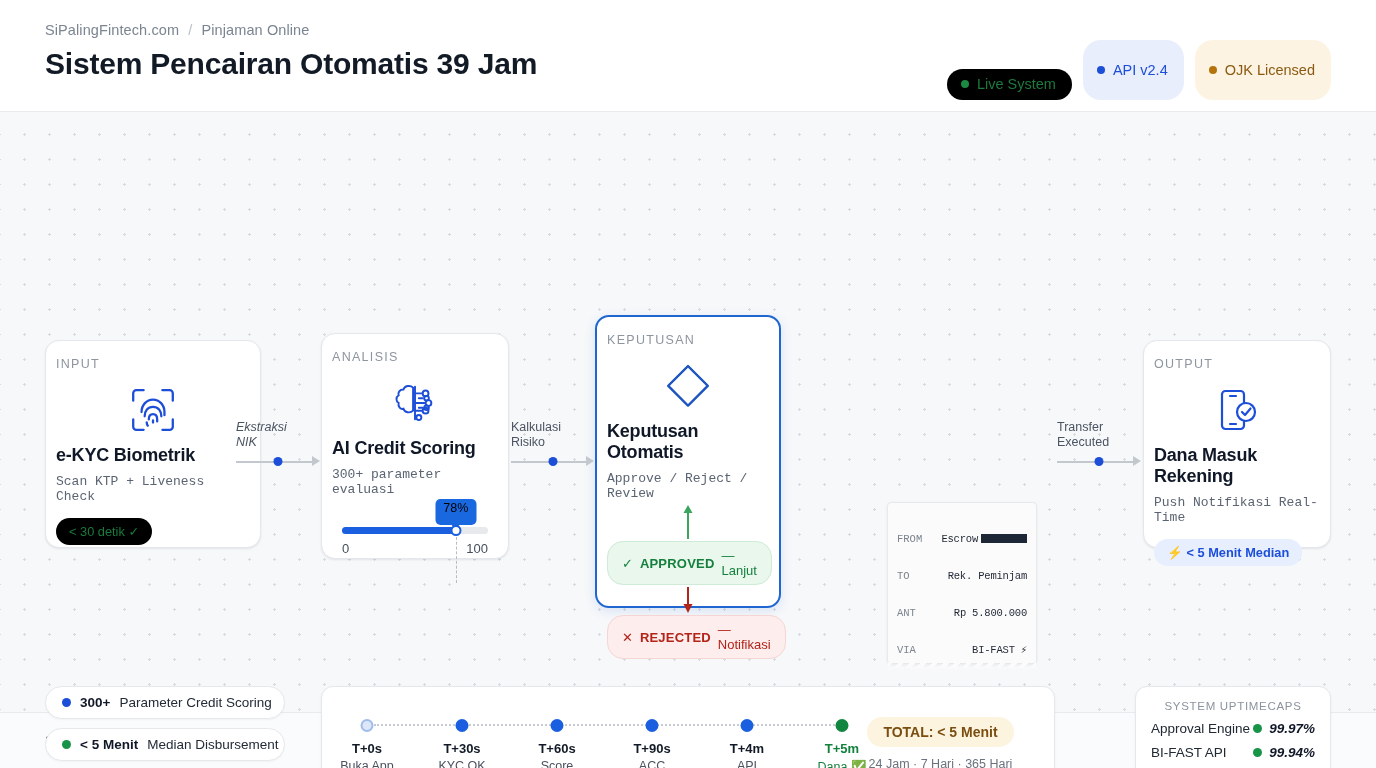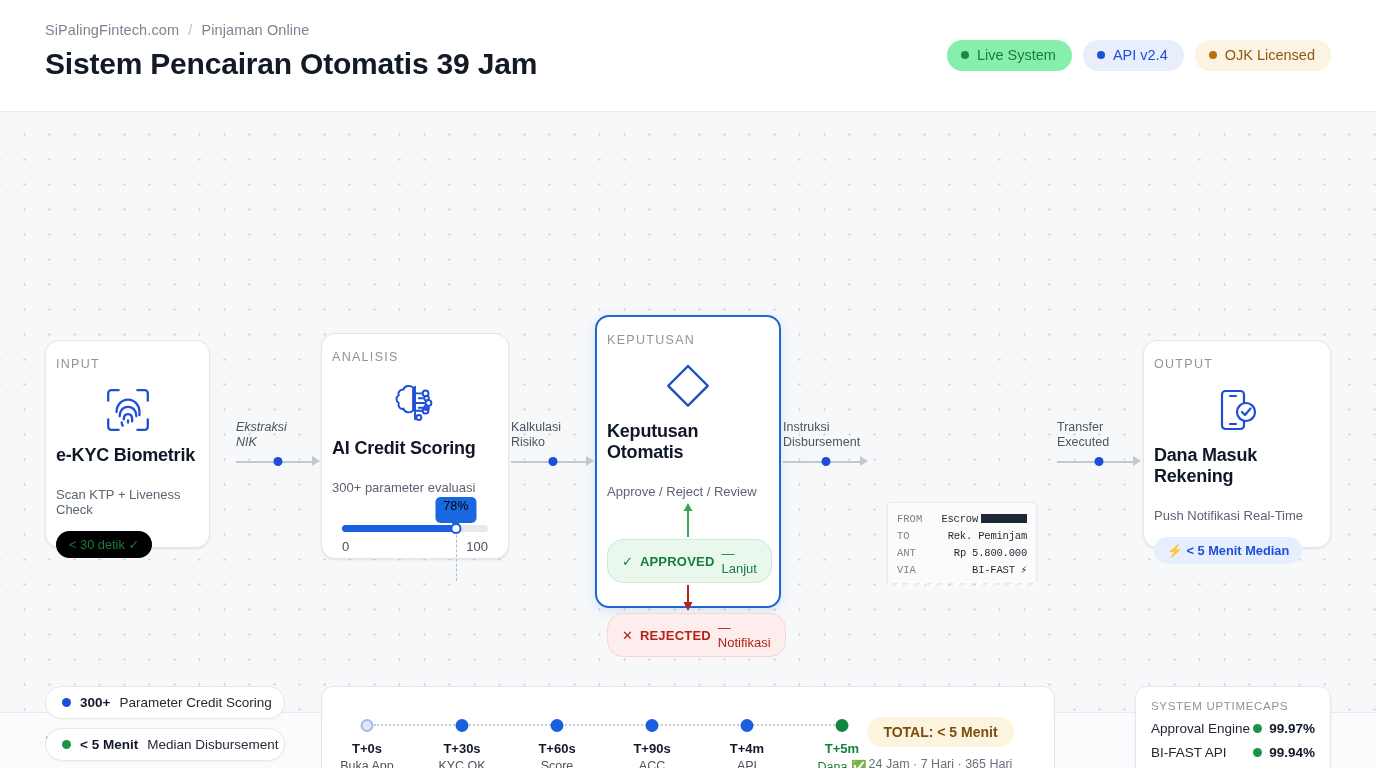--- a/index.html
+++ b/index.html
@@ -26,21 +26,21 @@
     font-size: 30px; font-weight: bold; color: #121a26;
     margin-top: 9px; letter-spacing: -0.2px;
   }
   .badges { position: absolute; right: 45px; top: 40px; display: flex; gap: 11px; }
   .badge {
     display: flex; align-items: center; gap: 8px;
     border-radius: 18px; padding: 7px 16px 8px 14px;
     font-size: 14.5px; font-weight: 500;
   }
   .badge .dot { width: 8px; height: 8px; border-radius: 50%; flex: 0 0 8px; }
-  .badge.green { background: #86efac; color: #1d7a3e; }
+  .badge.green { background: #000000; color: #1d7a3e; margin-top: 29px; }
   .badge.green .dot { background: #1d8a43; }
   .badge.blue { background: #e9eefc; color: #1d4ed8; }
   .badge.blue .dot { background: #1d4ed8; }
   .badge.amber { background: #fdf3e2; color: #8a5a12; }
   .badge.amber .dot { background: #b4740b; }
 
   
   .canvas {
     position: relative;
     flex: 1 1 auto;
@@ -65,31 +65,31 @@
   .card.highlight {
     border: 2px solid #1f66d0;
     box-shadow: 0 3px 12px rgba(31,102,208,.14);
   }
   .card-kicker {
     font-size: 12.5px; color: #8d959f; letter-spacing: 1.3px;
     text-transform: uppercase; margin-bottom: 8px;
   }
   .card-icon { height: 62px; display: flex; align-items: center; justify-content: center; }
   .card-title { font-size: 18px; font-weight: bold; color: #101828; margin-top: 4px; letter-spacing: -.2px; }
-  .card-sub { font-size: 13px; color: #5b6472; margin-top: 21px; }
+  .card-sub { font-size: 13px; color: #5b6472; margin-top: 8px; font-family: Liberation Mono, monospace; }
   .pill {
     display: inline-flex; align-items: center; gap: 6px;
     margin-top: 14px; border-radius: 16px;
     font-size: 12.8px; font-weight: 500; padding: 6px 13px;
   }
   .pill.green { background: #000000; color: #1b7a3c; }
   .pill.blueish { background: #e7efff; color: #1d4ed8; font-weight: bold; }
 
   
-  #card-input { left: 45px; top: 228px; width: 165px; height: 208px; }
+  #card-input { left: 45px; top: 228px; width: 216px; height: 208px; }
   
   #card-analisis { left: 321px; top: 221px; width: 188px; height: 226px; }
   
   #card-keputusan { left: 595px; top: 203px; width: 186px; height: 293px; }
   
   #card-eksekusi { left: 869px; top: 221px; width: 186px; height: 226px; }
   
   #card-output { left: 1143px; top: 228px; width: 188px; height: 208px; }
 
   
@@ -140,21 +140,21 @@
     background: #fbfbfb; border: 1px solid #e7e9ec; border-radius: 4px;
     padding: 8px 9px 4px 9px;
     font-family: "Liberation Mono", monospace; font-size: 10.5px; color: #39414d;
     box-shadow: 0 1px 3px rgba(16,24,40,.06);
   }
   .receipt::after {
     content: ""; position: absolute; left: 0; right: 0; bottom: -6px; height: 6px;
     background: repeating-linear-gradient(135deg, #fbfbfb 0 4px, transparent 4px 8px);
     border-bottom: 1px solid transparent;
   }
-  .receipt-row { display: flex; justify-content: space-between; line-height: 17px; }
+  .receipt-row { display: flex; justify-content: space-between; line-height: 17px; margin-top: 20px; }
   .receipt-row .k { color: #7c848f; }
   .receipt-row .v { color: #1f2633; letter-spacing: -.2px; }
   .redact { display: inline-block; width: 46px; height: 9px; background: #1d2736; vertical-align: -1px; margin-left: 3px; }
 
   
   .conn { position: absolute; height: 60px; }
   .conn .lbl {
     text-align: left; font-size: 12.5px; color: #4a5462; line-height: 15px;
   }
   .conn .lbl.ital { font-style: italic; }
@@ -223,23 +223,23 @@
     border-radius: 16px; font-size: 14px; font-weight: bold; padding: 7px 16px;
   }
   .total-sub { font-size: 12.5px; color: #6a727e; margin-top: 10px; }
 
   .uptime-panel {
     position: absolute; left: 1135px; top: 4px; width: 196px; height: 116px;
     background: #ffffff; border: 1px solid #e4e7ec; border-radius: 12px;
     box-shadow: 0 1px 3px rgba(16,24,40,.05);
     padding: 13px 15px;
   }
-  .uptime-head { display: flex; justify-content: flex-start; font-size: 11.5px; color: #8b939e; letter-spacing: .7px; }
+  .uptime-head { display: flex; justify-content: center; font-size: 11.5px; color: #8b939e; letter-spacing: .7px; }
   .uptime-row { display: flex; align-items: center; justify-content: space-between; margin-top: 9px; font-size: 13.5px; color: #212934; }
-  .uptime-row .right { display: flex; align-items: center; gap: 7px; }
+  .uptime-row .right { display: flex; align-items: center; gap: 7px; font-style: italic; }
   .uptime-row .dot { width: 9px; height: 9px; border-radius: 50%; background: #179447; }
   .uptime-row .val { font-weight: bold; color: #101828; }
 
   
   .footer {
     flex: 0 0 56px; height: 56px; background: #fafbfc;
     border-top: 1px solid #e8eaed;
     display: flex; align-items: center; justify-content: space-between;
     padding: 0 45px; font-size: 13px; color: #4f5764;
   }
@@ -413,31 +413,20 @@
         <div class="line">
           <div class="rail"></div>
             <div class="node"></div>
             <div class="head"></div>
         </div>
       </div>
       <div class="conn" id="conn2">
         <div class="lbl">
           <div>Kalkulasi</div>
             <div>Risiko</div>
-        </div>
-        <div class="line">
-          <div class="rail"></div>
-            <div class="node"></div>
-            <div class="head"></div>
-        </div>
-      </div>
-      <div class="conn" id="conn3">
-        <div class="lbl">
-          <div>Instruksi</div>
-            <div>Disbursement</div>
         </div>
         <div class="line">
           <div class="rail"></div>
             <div class="node"></div>
             <div class="head"></div>
         </div>
       </div>
       <div class="conn" id="conn4">
         <div class="lbl">
           <div>Transfer</div>

